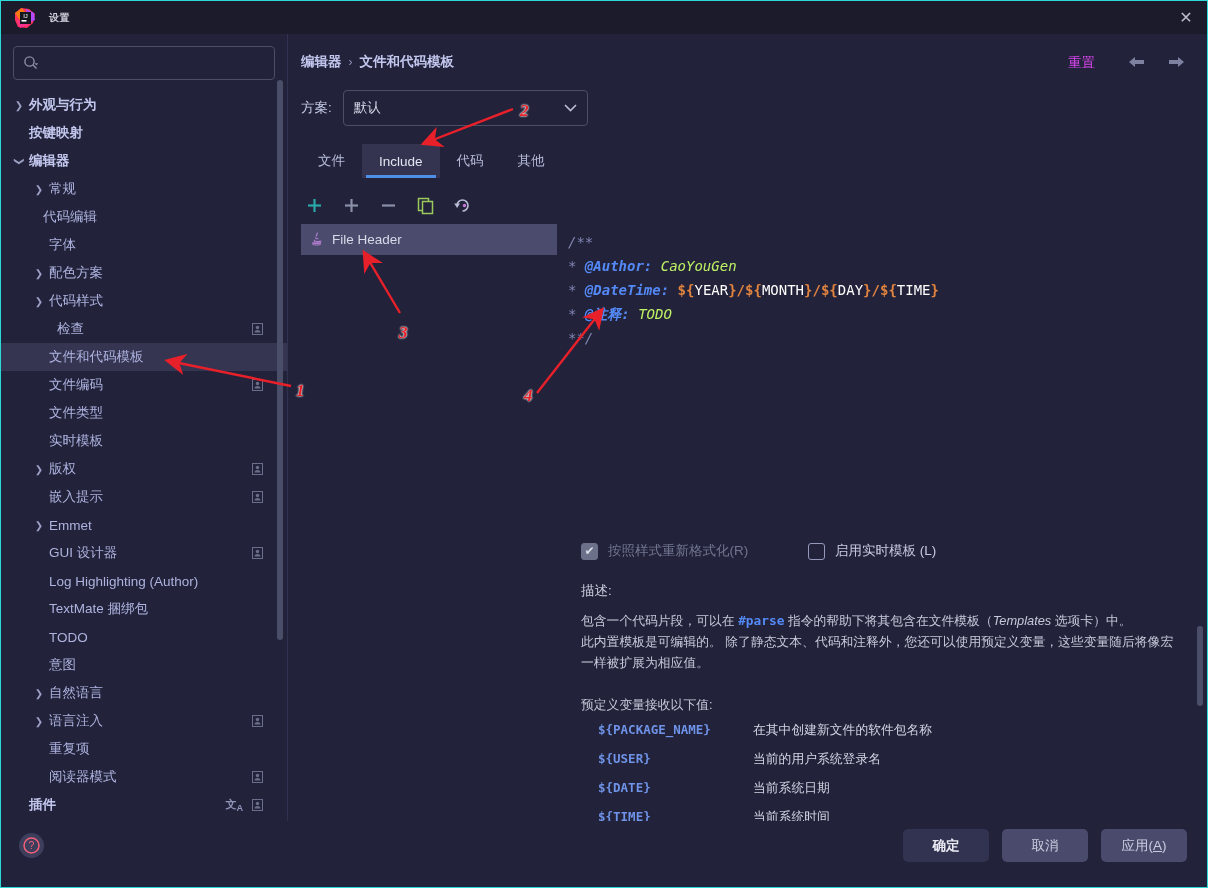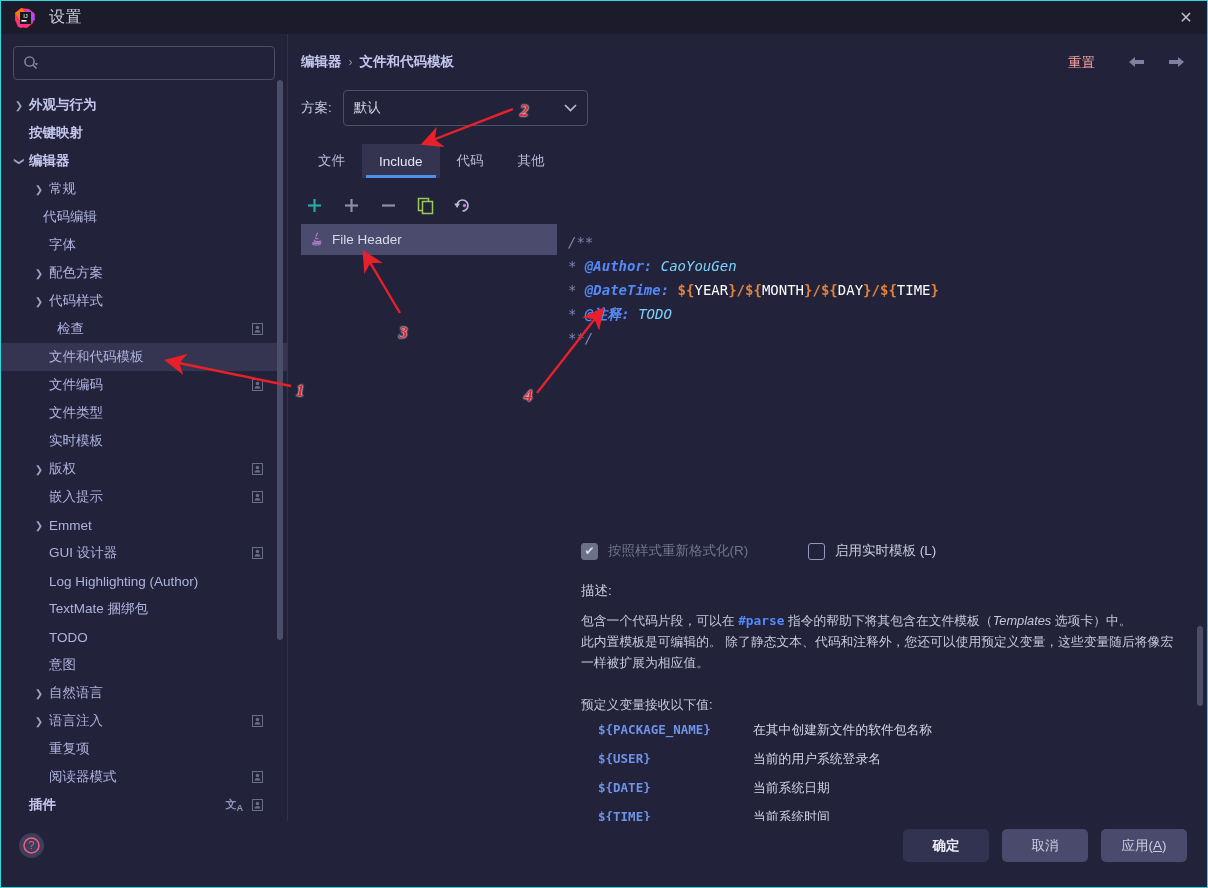--- a/index.html
+++ b/index.html
@@ -19,21 +19,21 @@
 
   
   .titlebar {
     position: absolute; left: 0; top: 0; width: 1208px; height: 33px;
     background: #1b1b2b;
     display: flex; align-items: center;
   }
   .logo { width: 22px; height: 22px; margin-left: 13px; position: relative; flex: none; }
   .logo svg { display: block; }
   .title-text {
-    margin-left: 13px; color: #c9cbd6; font-size: 16px; letter-spacing: .5px;
+    margin-left: 13px; color: #c9cbd6; font-size: 10px; letter-spacing: .5px; font-weight: bold;
   }
   .close-btn {
     position: absolute; right: 0; top: 0; width: 46px; height: 33px;
     display: flex; align-items: center; justify-content: center;
     color: #b9bcc7; font-size: 16px; cursor: pointer;
   }
 
   
   .sidebar {
     position: absolute; left: 0; top: 33px; width: 286px; height: 789px;
@@ -89,21 +89,21 @@
     position: absolute; left: 287px; top: 33px; width: 921px; height: 789px;
     background: #22223a;
   }
   .breadcrumb {
     position: absolute; left: 13px; top: 19px; font-size: 13.5px;
     color: #c3c7ee; font-weight: bold; display: flex; align-items: center; gap: 7px;
   }
   .bc-sep { color: #8c90b4; font-weight: normal; font-size: 12px; }
   .reset-link {
     position: absolute; right: 114px; top: 20px;
-    font-size: 13.5px; color: #fca5a5; cursor: pointer;
+    font-size: 13.5px; color: #d946ef; cursor: pointer;
   }
   .nav-arrow {
     position: absolute; top: 17px; width: 22px; height: 22px;
     display: flex; align-items: center; justify-content: center;
     color: #7e82a0; font-size: 16px; cursor: pointer;
   }
   .nav-back { right: 62px; }
   .nav-fwd { right: 22px; }
 
   .scheme-row {
@@ -152,21 +152,21 @@
   .tmpl-item.selected { background: #4b4b6e; }
 
   .editor {
     position: absolute; left: 280px; top: 190px; right: 10px; height: 330px;
     background: #22223a; padding-top: 6px;
     font-family: "DejaVu Sans Mono", "Liberation Mono", monospace;
     font-size: 14px; line-height: 24px; white-space: pre;
   }
   .c-cmt  { color: #7f86b0; font-style: italic; }
   .c-tag  { color: #548af7; font-weight: bold; font-style: italic; }
-  .c-val  { color: #7dd3fc; font-style: italic; }
+  .c-val  { color: #bef264; font-style: italic; }
   .c-var  { color: #e0833f; font-weight: bold; }
   .c-varn { color: #ffffff; }
 
   
   .cbrow { position: absolute; left: 293px; top: 508px; width: 620px; height: 22px; }
   .cb-item {
     position: absolute; display: flex; align-items: center; gap: 10px;
     font-size: 13.5px; cursor: pointer;
   }
   .cb-a { left: 0; }

